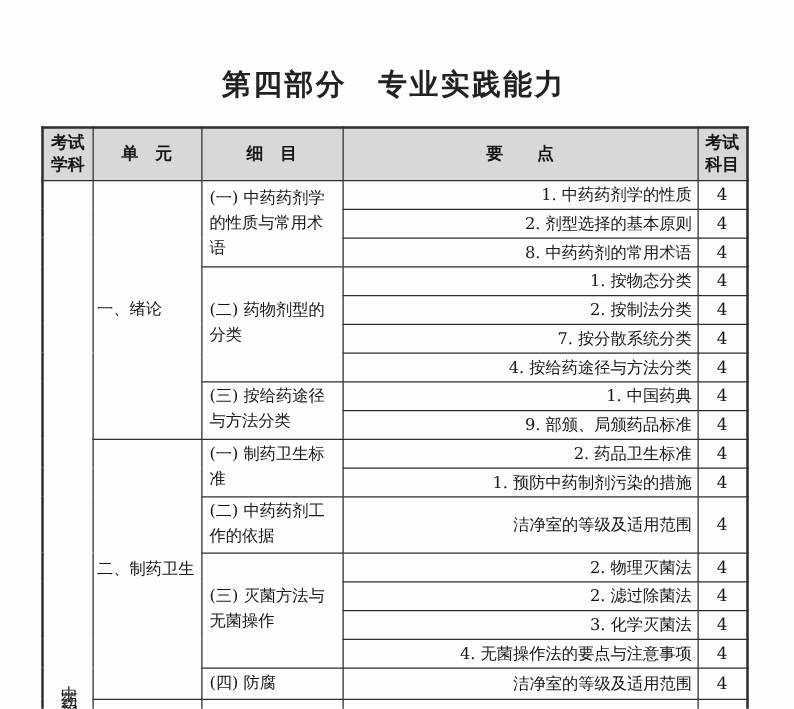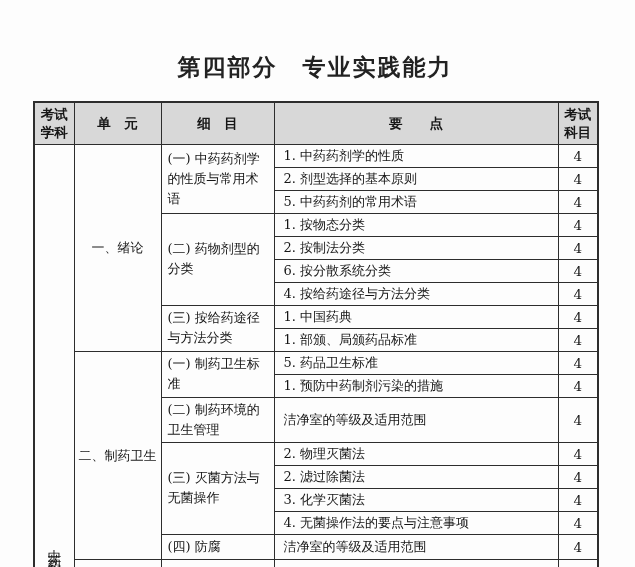--- a/index.html
+++ b/index.html
@@ -56,31 +56,31 @@
   }
   .vertical-text {
     display: inline-block;
     writing-mode: vertical-rl;
     text-orientation: upright;
     letter-spacing: 5px;
     font-size: 13.5px;
     line-height: 1;
   }
   td.unit-col {
-    text-align: center;
+    text-align: left;
     padding: 16px 3px;
     line-height: 19px;
   }
   td.detail-col {
     text-align: left;
     padding: 2px 5px 2px 6px;
     line-height: 20px;
   }
   td.point-col {
-    text-align: left;
+    text-align: right;
     padding-left: 9px;
     padding-right: 4px;
   }
   td.score-col {
     text-align: center;
     font-size: 13.5px;
   }
 </style>
 </head>
 <body>
@@ -117,61 +117,61 @@
           <td class="unit-col" rowspan="9">一、绪论</td>
           <td class="detail-col" rowspan="3">(一) 中药药剂学的性质与常用术语</td>
           <td class="point-col">1. 中药药剂学的性质</td>
           <td class="score-col">4</td>
         </tr>
         <tr class="h-norm">
           <td class="point-col">2. 剂型选择的基本原则</td>
           <td class="score-col">4</td>
         </tr>
         <tr class="h-norm">
-          <td class="point-col">5. 中药药剂的常用术语</td>
+          <td class="point-col">8. 中药药剂的常用术语</td>
           <td class="score-col">4</td>
         </tr>
         <tr class="h-norm">
           <td class="detail-col" rowspan="4">(二) 药物剂型的分类</td>
           <td class="point-col">1. 按物态分类</td>
           <td class="score-col">4</td>
         </tr>
         <tr class="h-norm">
           <td class="point-col">2. 按制法分类</td>
           <td class="score-col">4</td>
         </tr>
         <tr class="h-norm">
-          <td class="point-col">6. 按分散系统分类</td>
+          <td class="point-col">7. 按分散系统分类</td>
           <td class="score-col">4</td>
         </tr>
         <tr class="h-norm">
           <td class="point-col">4. 按给药途径与方法分类</td>
           <td class="score-col">4</td>
         </tr>
         <tr class="h-norm">
           <td class="detail-col" rowspan="2">(三) 按给药途径与方法分类</td>
           <td class="point-col">1. 中国药典</td>
           <td class="score-col">4</td>
         </tr>
         <tr class="h-norm">
-          <td class="point-col">1. 部颁、局颁药品标准</td>
+          <td class="point-col">9. 部颁、局颁药品标准</td>
           <td class="score-col">4</td>
         </tr>
         <tr class="h-norm">
           <td class="unit-col" rowspan="8">二、制药卫生</td>
           <td class="detail-col" rowspan="2">(一) 制药卫生标准</td>
-          <td class="point-col">5. 药品卫生标准</td>
+          <td class="point-col">2. 药品卫生标准</td>
           <td class="score-col">4</td>
         </tr>
         <tr class="h-norm">
           <td class="point-col">1. 预防中药制剂污染的措施</td>
           <td class="score-col">4</td>
         </tr>
         <tr class="h-tall">
-          <td class="detail-col">(二) 制药环境的卫生管理</td>
+          <td class="detail-col">(二) 中药药剂工作的依据</td>
           <td class="point-col">洁净室的等级及适用范围</td>
           <td class="score-col">4</td>
         </tr>
         <tr class="h-norm">
           <td class="detail-col" rowspan="4">(三) 灭菌方法与无菌操作</td>
           <td class="point-col">2. 物理灭菌法</td>
           <td class="score-col">4</td>
         </tr>
         <tr class="h-norm">
           <td class="point-col">2. 滤过除菌法</td>

